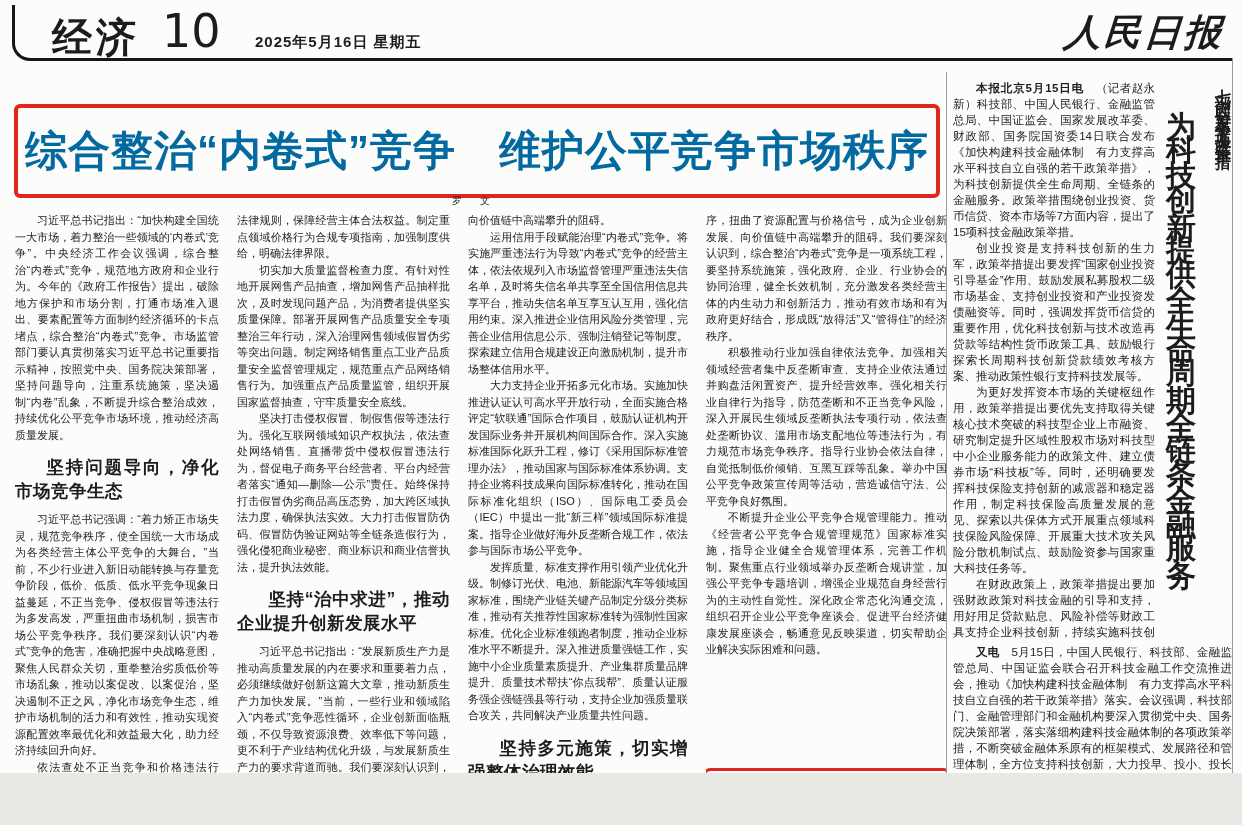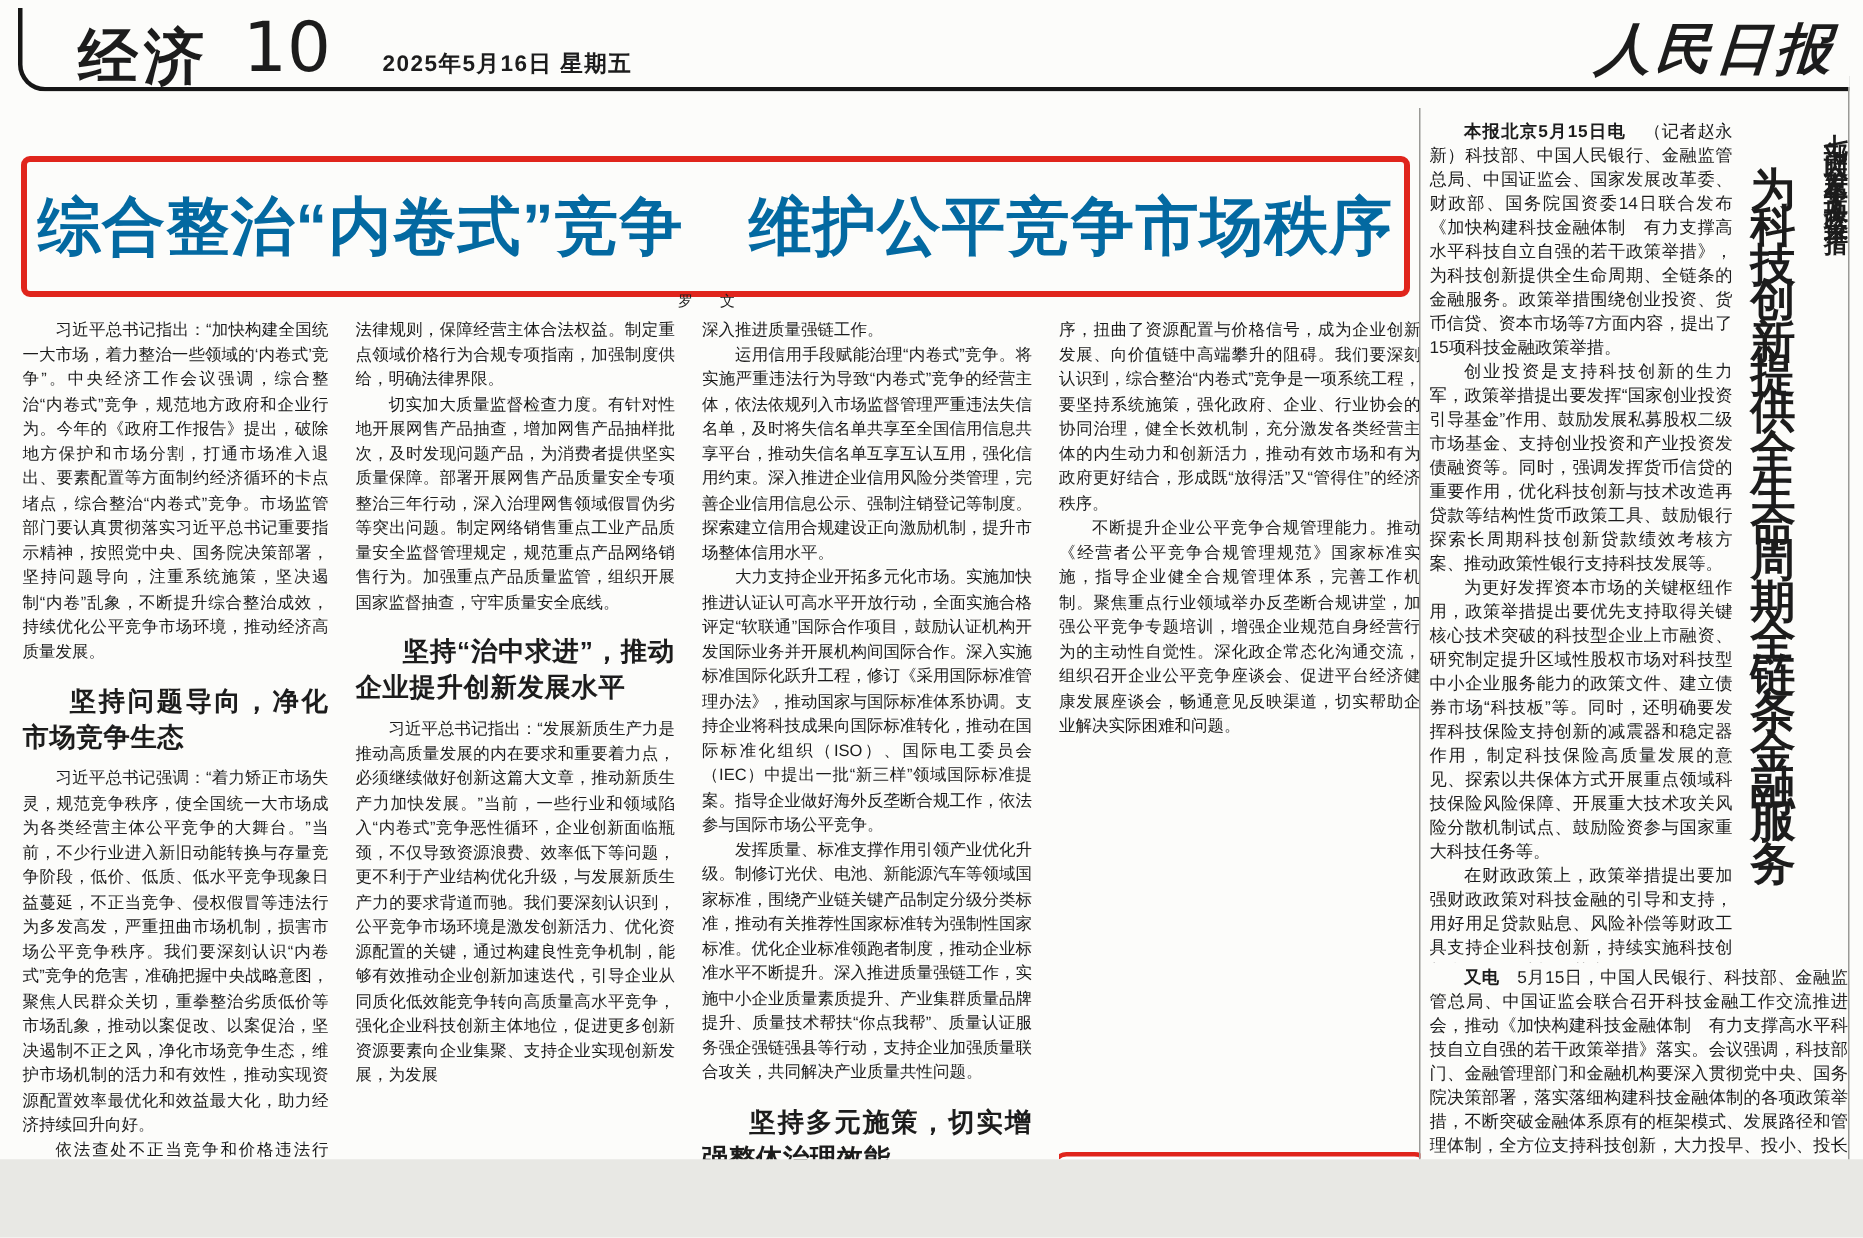--- a/index.html
+++ b/index.html
@@ -79,33 +79,35 @@
   <div class="columns" id="article-columns">
       <div class="col">
         <p>习近平总书记指出：“加快构建全国统一大市场，着力整治一些领域的‘内卷式’竞争”。中央经济工作会议强调，综合整治“内卷式”竞争，规范地方政府和企业行为。今年的《政府工作报告》提出，破除地方保护和市场分割，打通市场准入退出、要素配置等方面制约经济循环的卡点堵点，综合整治“内卷式”竞争。市场监管部门要认真贯彻落实习近平总书记重要指示精神，按照党中央、国务院决策部署，坚持问题导向，注重系统施策，坚决遏制“内卷”乱象，不断提升综合整治成效，持续优化公平竞争市场环境，推动经济高质量发展。</p>
         <h3>坚持问题导向，净化市场竞争生态</h3>
         <p>习近平总书记强调：“着力矫正市场失灵，规范竞争秩序，使全国统一大市场成为各类经营主体公平竞争的大舞台。”当前，不少行业进入新旧动能转换与存量竞争阶段，低价、低质、低水平竞争现象日益蔓延，不正当竞争、侵权假冒等违法行为多发高发，严重扭曲市场机制，损害市场公平竞争秩序。我们要深刻认识“内卷式”竞争的危害，准确把握中央战略意图，聚焦人民群众关切，重拳整治劣质低价等市场乱象，推动以案促改、以案促治，坚决遏制不正之风，净化市场竞争生态，维护市场机制的活力和有效性，推动实现资源配置效率最优化和效益最大化，助力经济持续回升向好。</p>
         <p>依法查处不正当竞争和价格违法行为。加强重点行业和领域监管执法，分领域开展集中整治行动，加大打假治劣力度，严厉打击恶意比价、虚假宣传、低价倾销等市场乱象，依法查处一批重点案件，曝光一批典型案例，严惩一批违法违规行为，营造良好竞争生态。推动修订价格法、反不正当竞争法、电子商务法，制定网络交易平台规则监督管理办法、直播电商监督管理办法，完善相关监管措施和</p>
       </div>
       <div class="col">
         <p class="noindent">法律规则，保障经营主体合法权益。制定重点领域价格行为合规专项指南，加强制度供给，明确法律界限。</p>
         <p>切实加大质量监督检查力度。有针对性地开展网售产品抽查，增加网售产品抽样批次，及时发现问题产品，为消费者提供坚实质量保障。部署开展网售产品质量安全专项整治三年行动，深入治理网售领域假冒伪劣等突出问题。制定网络销售重点工业产品质量安全监督管理规定，规范重点产品网络销售行为。加强重点产品质量监管，组织开展国家监督抽查，守牢质量安全底线。</p>
+        <p>坚决打击侵权假冒、制假售假等违法行为。强化互联网领域知识产权执法，依法查处网络销售、直播带货中侵权假冒违法行为，督促电子商务平台经营者、平台内经营者落实“通知—删除—公示”责任。始终保持打击假冒伪劣商品高压态势，加大跨区域执法力度，确保执法实效。大力打击假冒防伪码、假冒防伪验证网站等全链条造假行为，强化侵犯商业秘密、商业标识和商业信誉执法，提升执法效能。</p>
         <h3>坚持“治中求进”，推动企业提升创新发展水平</h3>
         <p>习近平总书记指出：“发展新质生产力是推动高质量发展的内在要求和重要着力点，必须继续做好创新这篇大文章，推动新质生产力加快发展。”当前，一些行业和领域陷入“内卷式”竞争恶性循环，企业创新面临瓶颈，不仅导致资源浪费、效率低下等问题，更不利于产业结构优化升级，与发展新质生产力的要求背道而驰。我们要深刻认识到，公平竞争市场环境是激发创新活力、优化资源配置的关键，通过构建良性竞争机制，能够有效推动企业创新加速迭代，引导企业从同质化低效能竞争转向高质量高水平竞争，强化企业科技创新主体地位，促进更多创新资源要素向企业集聚、支持企业实现创新发展，为发展</p>
       </div>
       <div class="col">
-        <p class="noindent">深入推进质量强链工作。</p>
+        <p class="noindent">向价值链中高端攀升的阻碍。</p>
         <p>运用信用手段赋能治理“内卷式”竞争。将实施严重违法行为导致“内卷式”竞争的经营主体，依法依规列入市场监督管理严重违法失信名单，及时将失信名单共享至全国信用信息共享平台，推动失信名单互享互认互用，强化信用约束。深入推进企业信用风险分类管理，完善企业信用信息公示、强制注销登记等制度。探索建立信用合规建设正向激励机制，提升市场整体信用水平。</p>
         <p>大力支持企业开拓多元化市场。实施加快推进认证认可高水平开放行动，全面实施合格评定“软联通”国际合作项目，鼓励认证机构开发国际业务并开展机构间国际合作。深入实施标准国际化跃升工程，修订《采用国际标准管理办法》，推动国家与国际标准体系协调。支持企业将科技成果向国际标准转化，推动在国际标准化组织（ISO）、国际电工委员会（IEC）中提出一批“新三样”领域国际标准提案。指导企业做好海外反垄断合规工作，依法参与国际市场公平竞争。</p>
         <p>发挥质量、标准支撑作用引领产业优化升级。制修订光伏、电池、新能源汽车等领域国家标准，围绕产业链关键产品制定分级分类标准，推动有关推荐性国家标准转为强制性国家标准。优化企业标准领跑者制度，推动企业标准水平不断提升。深入推进质量强链工作，实施中小企业质量素质提升、产业集群质量品牌提升、质量技术帮扶“你点我帮”、质量认证服务强企强链强县等行动，支持企业加强质量联合攻关，共同解决产业质量共性问题。</p>
         <h3>坚持多元施策，切实增强整体治理效能</h3>
         <p>习近平总书记指出：“要从构建新发展格局、推动高质量发展、促进共同富裕的战略高度出发，促进形成公平竞争的市场环境”。当前，“内卷式”恶性竞争破坏市场公平竞争秩</p>
       </div>
       <div class="col">
         <p class="noindent">序，扭曲了资源配置与价格信号，成为企业创新发展、向价值链中高端攀升的阻碍。我们要深刻认识到，综合整治“内卷式”竞争是一项系统工程，要坚持系统施策，强化政府、企业、行业协会的协同治理，健全长效机制，充分激发各类经营主体的内生动力和创新活力，推动有效市场和有为政府更好结合，形成既“放得活”又“管得住”的经济秩序。</p>
+        <p>积极推动行业加强自律依法竞争。加强相关领域经营者集中反垄断审查、支持企业依法通过并购盘活闲置资产、提升经营效率。强化相关行业自律行为指导，防范垄断和不正当竞争风险，深入开展民生领域反垄断执法专项行动，依法查处垄断协议、滥用市场支配地位等违法行为，有力规范市场竞争秩序。指导行业协会依法自律，自觉抵制低价倾销、互黑互踩等乱象。举办中国公平竞争政策宣传周等活动，营造诚信守法、公平竞争良好氛围。</p>
         <p>不断提升企业公平竞争合规管理能力。推动《经营者公平竞争合规管理规范》国家标准实施，指导企业健全合规管理体系，完善工作机制。聚焦重点行业领域举办反垄断合规讲堂，加强公平竞争专题培训，增强企业规范自身经营行为的主动性自觉性。深化政企常态化沟通交流，组织召开企业公平竞争座谈会、促进平台经济健康发展座谈会，畅通意见反映渠道，切实帮助企业解决实际困难和问题。</p>
         <div class="author-note">（作者为国家市场监督管理总局党组书记、局长）</div>
       </div>
     </div>
 
   <div class="v-rule v-rule-mid"></div>
   <div class="v-rule v-rule-right"></div>
   <div class="h-rule-bottom"></div>
 
   <div class="right-article" id="right-article">

